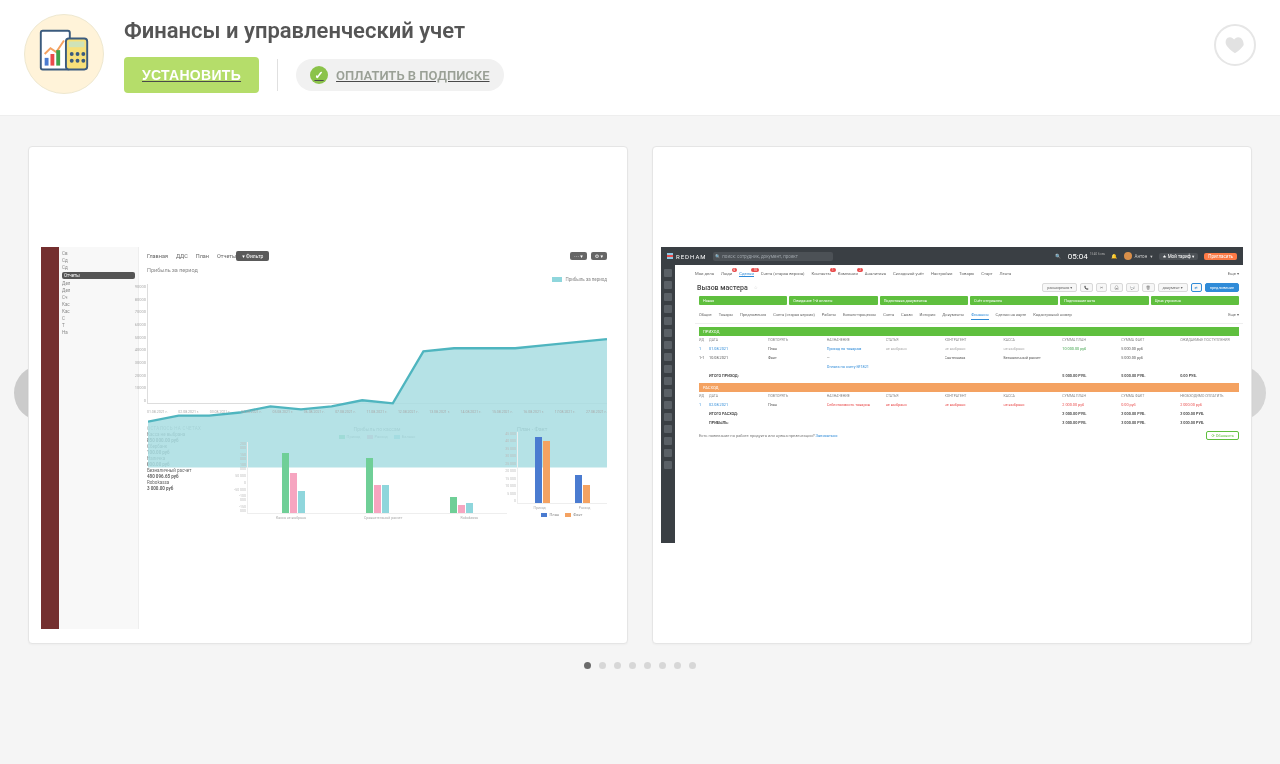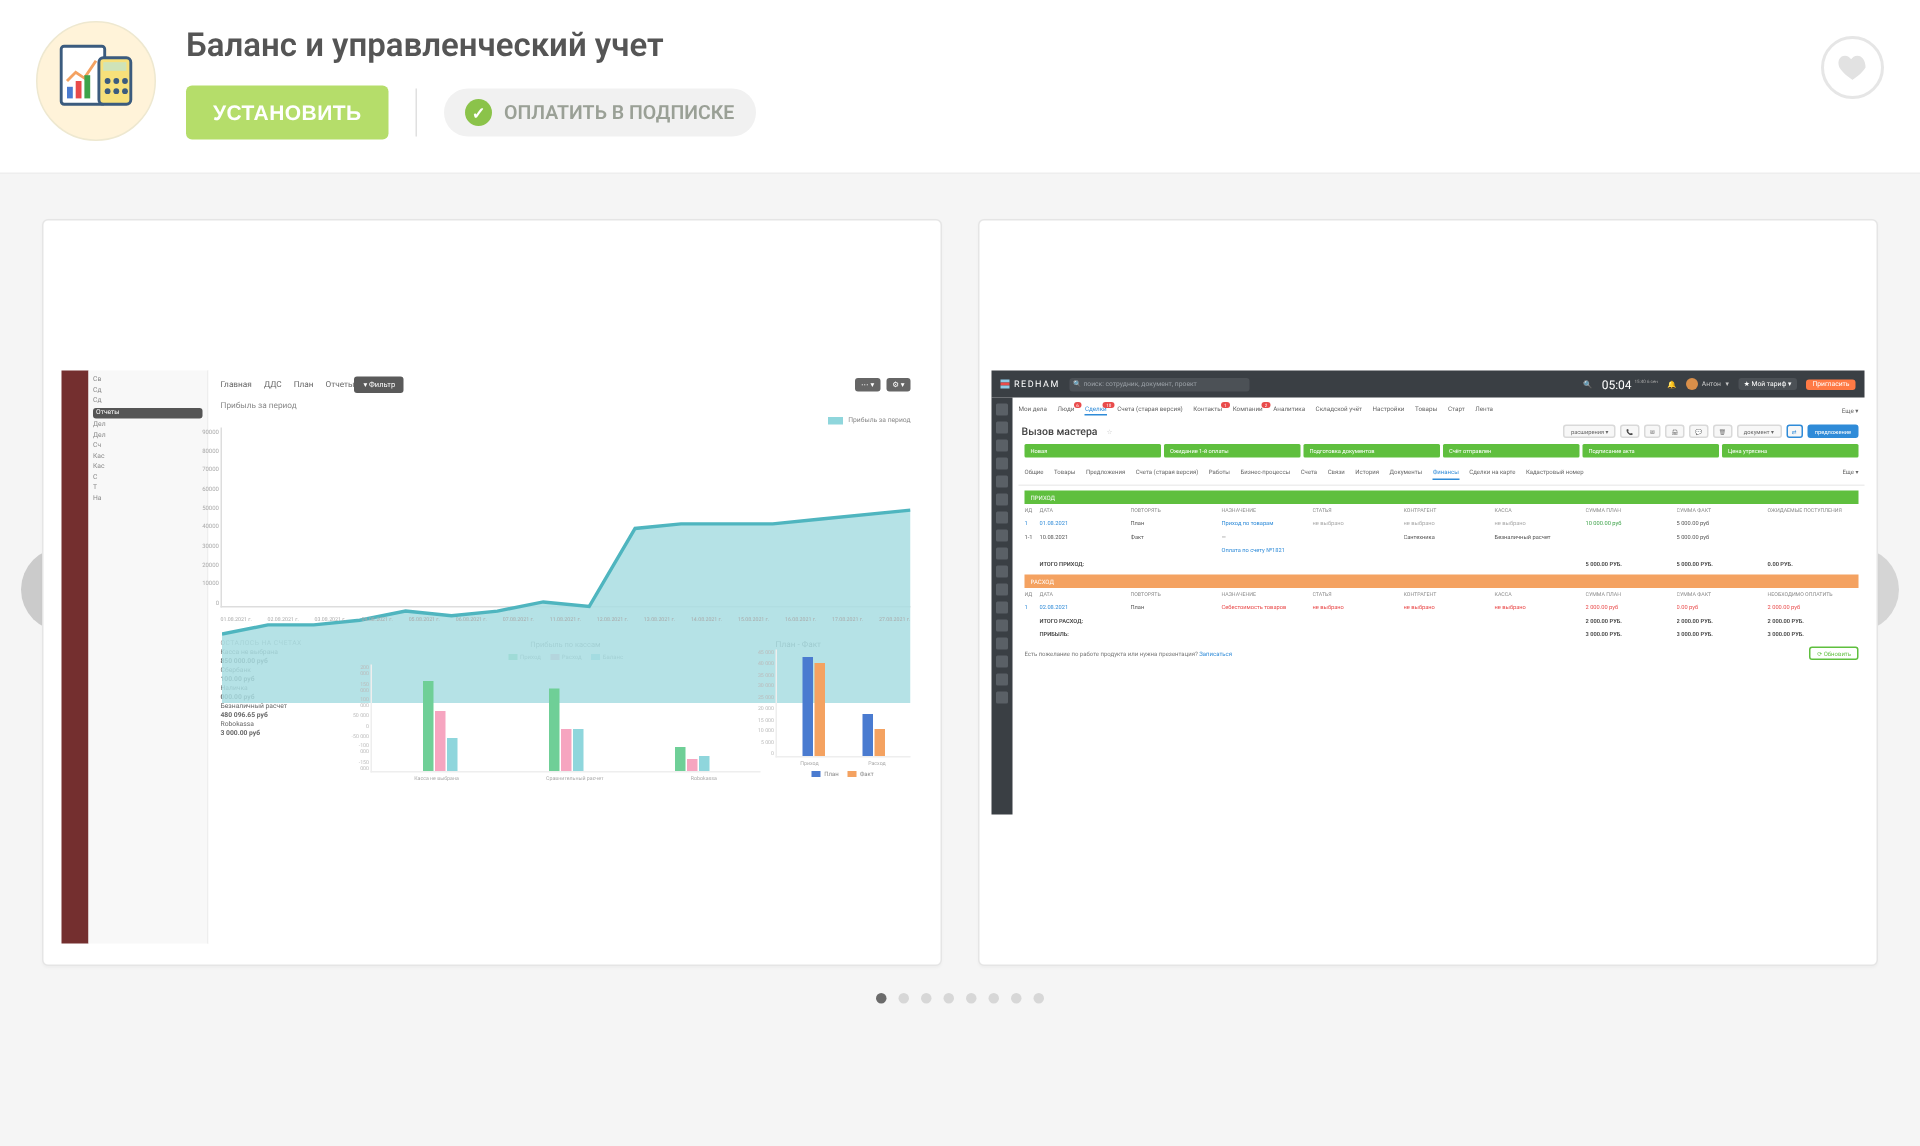--- a/index.html
+++ b/index.html
@@ -4,21 +4,21 @@
 <style>
   * { box-sizing: border-box; margin: 0; padding: 0; }
   body { font-family: -apple-system, "Segoe UI", Roboto, Arial, sans-serif; background:#f5f5f5; color:#4a4a4a; width:1280px; height:764px; overflow:hidden; }
 
   
   .header { background:#fff; padding:14px 24px 14px 24px; display:flex; align-items:flex-start; border-bottom:1px solid #eee; height:116px; }
   .app-icon { width:80px; height:80px; border-radius:50%; background:#fff3d9; display:flex; align-items:center; justify-content:center; margin-right:20px; flex-shrink:0; border:1px solid #eee8d0; position:relative; overflow:hidden;}
   .app-icon svg{width:58px;height:58px;}
   .header-main{flex:1; display:flex; flex-direction:column; gap:14px; padding-top:4px;}
   .app-title{font-size:22px; font-weight:600; color:#555;}
-  .header-actions{display:flex; align-items:center; gap:18px;}
+  .header-actions{display:flex; align-items:center; gap:18px;text-decoration:underline;}
   .install-btn{background:#b5dd6a; color:#fff; font-weight:700; font-size:14px; padding:10px 18px; border-radius:4px; border:none; cursor:pointer; letter-spacing:.3px;}
   .divider{width:1px; height:32px; background:#e0e0e0;}
   .badge-sub{display:inline-flex; align-items:center; gap:8px; background:#f1f1f1; color:#9aa096; font-weight:600; font-size:13px; padding:7px 14px; border-radius:16px;}
   .check-icon{width:18px;height:18px;border-radius:50%;background:#8bc34a;display:inline-flex;align-items:center;justify-content:center;color:#fff;font-size:11px;}
   .fav-btn{width:42px;height:42px;border-radius:50%;border:2px solid #e6e6e6;display:flex;align-items:center;justify-content:center;color:#d9d9d9;margin-top:10px;}
 
   
   .carousel-wrap{position:relative; padding:30px 28px 0 28px;}
   .slides{display:flex; gap:24px;}
   .slide{flex:1; background:#fff; border:1px solid #e5e5e5; border-radius:4px; height:498px; overflow:hidden; position:relative; box-shadow:0 1px 2px rgba(0,0,0,.03);}
@@ -73,21 +73,21 @@
   .s2-logo .bars span{display:block;width:6px;height:1.5px;background:#8ecae6;margin:.5px 0;}
   .s2-search{flex:0 0 120px;background:#4c5156;border-radius:2px;height:9px;display:flex;align-items:center;padding:0 3px;color:#9aa0a6;}
   .s2-time{margin-left:auto;font-size:8px;color:#fff;}
   .s2-time sup{font-size:3px;color:#aaa;}
   .s2-user{display:flex;align-items:center;gap:3px;}
   .s2-tariff{background:#4c5156;border-radius:2px;padding:1px 4px;color:#fff;}
   .s2-invite{background:#ff7a45;color:#fff;border-radius:2px;padding:1px 4px;}
   .s2-row{display:flex;}
   .s2-sidebar{width:14px;background:#3a3f44;display:flex;flex-direction:column;align-items:center;gap:4px;padding-top:4px;}
   .s2-sidebar i{width:8px;height:8px;background:#5a6066;border-radius:1px;display:block;}
-  .s2-main{flex:1;padding:4px 0 4px 4px;}
+  .s2-main{flex:1;padding:4px 0 4px 20px;}
   .s2-menu{display:flex;gap:7px;font-size:4.2px;color:#666;padding:2px 0 4px 0;flex-wrap:nowrap;}
   .s2-menu span{position:relative;}
   .s2-menu .act{color:#2f8bd8;border-bottom:1px solid #2f8bd8;}
   .s2-menu .badge{position:absolute;top:-3px;right:-5px;background:#e94b4b;color:#fff;border-radius:5px;font-size:3px;padding:0 2px;}
   .s2-menu .more{margin-left:auto;padding-right:4px;}
   .s2-dealhead{display:flex;align-items:center;gap:6px;padding:2px 4px 4px 2px;}
   .s2-dealhead h3{font-size:7px;font-weight:500;color:#444;}
   .s2-dealbtns{margin-left:auto;display:flex;gap:3px;}
   .s2-dbtn{border:1px solid #d9d9d9;border-radius:2px;padding:1px 4px;background:#f7f7f7;font-size:3.8px;color:#666;}
   .s2-dbtn.primary{background:#2f8bd8;color:#fff;border-color:#2f8bd8;}
@@ -131,21 +131,21 @@
       <rect x="35" y="17" width="16" height="6" fill="#cfe3b8"></rect>
       <circle cx="38" cy="30" r="2" fill="#3b5b7e"></circle>
         <circle cx="44" cy="30" r="2" fill="#3b5b7e"></circle>
         <circle cx="50" cy="30" r="2" fill="#3b5b7e"></circle>
       <circle cx="38" cy="37" r="2" fill="#3b5b7e"></circle>
         <circle cx="44" cy="37" r="2" fill="#3b5b7e"></circle>
         <circle cx="50" cy="37" r="2" fill="#3b5b7e"></circle>
     </svg>
   </div>
   <div class="header-main">
-    <div class="app-title">Баланс и управленческий учет</div>
+    <div class="app-title">Финансы и управленческий учет</div>
     <div class="header-actions">
       <button class="install-btn">УСТАНОВИТЬ</button>
       <div class="divider"></div>
       <div class="badge-sub">
         <span class="check-icon">✓</span>
         <span>ОПЛАТИТЬ В ПОДПИСКЕ</span>
       </div>
     </div>
   </div>
   <div class="fav-btn">

